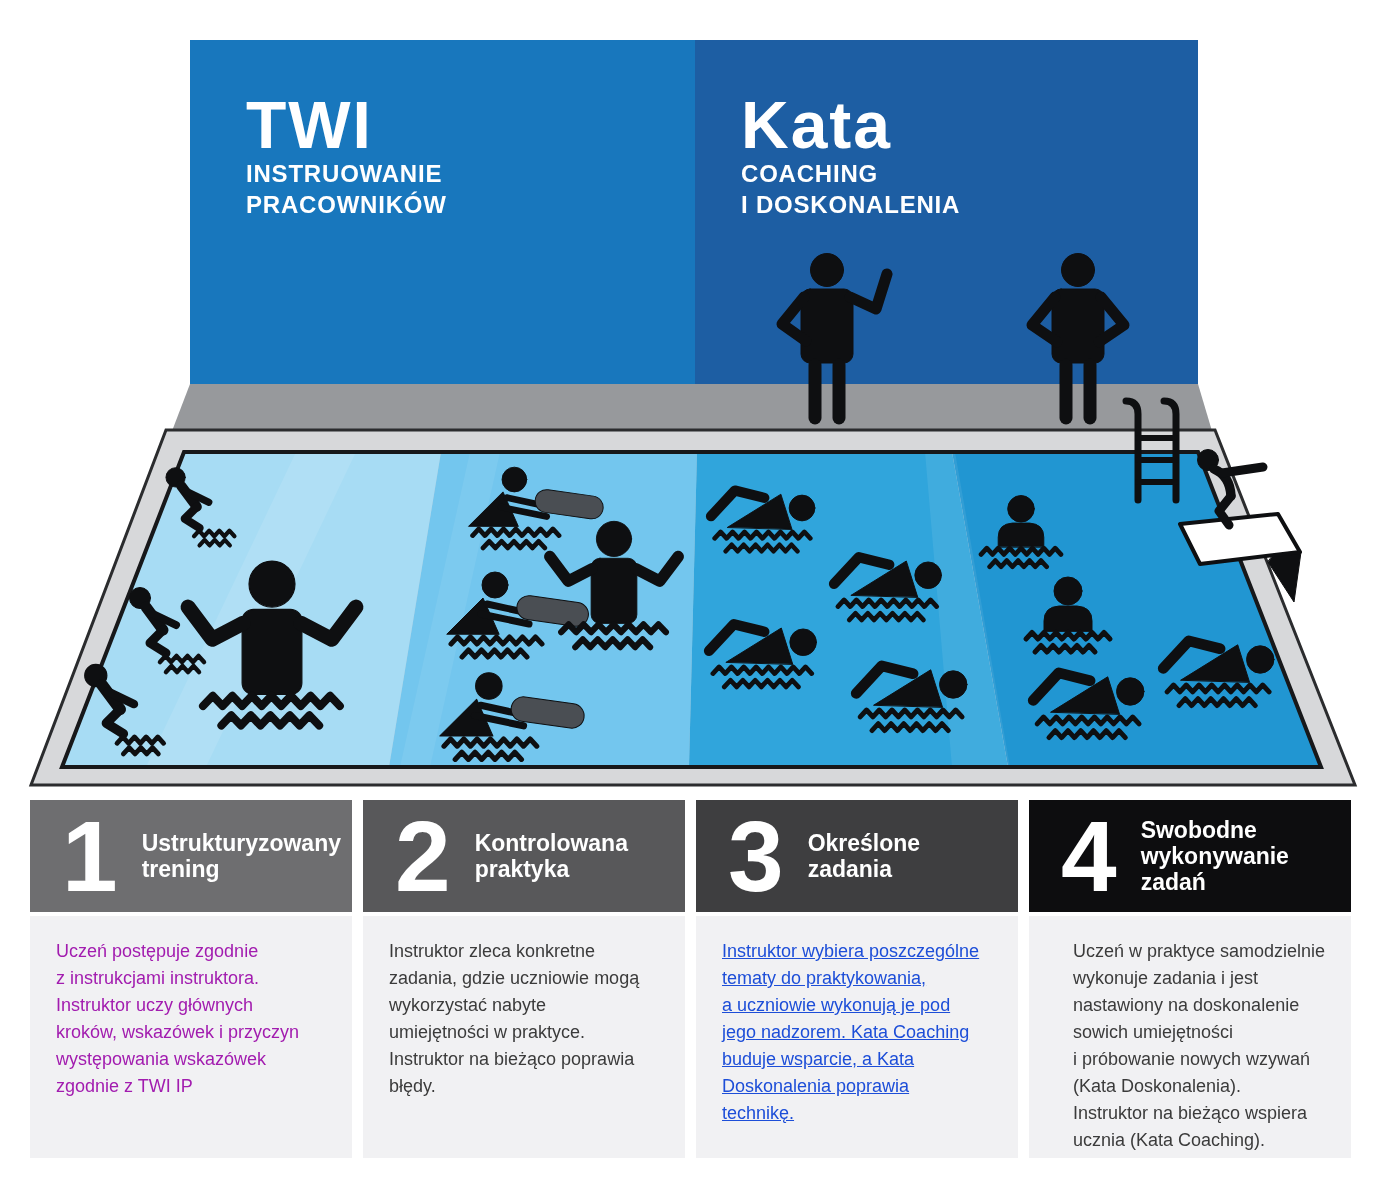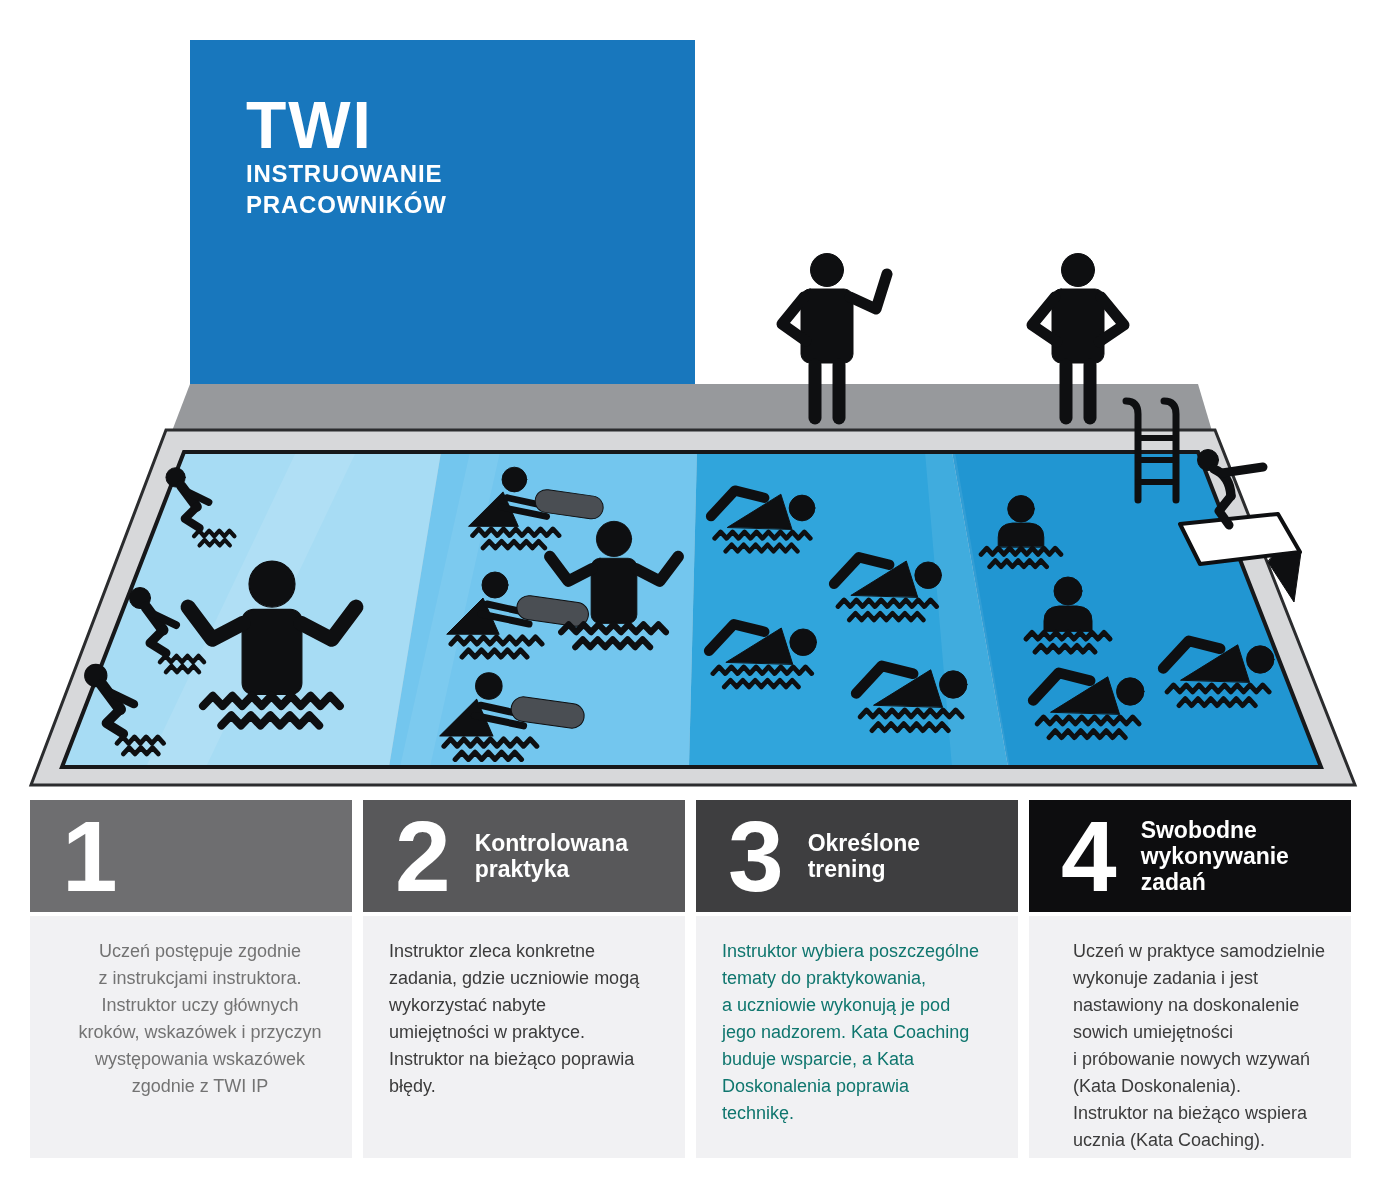--- a/index.html
+++ b/index.html
@@ -28,20 +28,25 @@
 </head>
 <body>
 
 <div class="canvas">
 
   <div class="panel twi" style="background: rgb(24, 119, 189);">
     <div class="panel-title">TWI</div>
     <div class="panel-sub">INSTRUOWANIE
 PRACOWNIKÓW</div>
   </div>
+  <div class="panel kata" style="background: rgb(29, 94, 163);">
+    <div class="panel-title">Kata</div>
+    <div class="panel-sub">COACHING
+I DOSKONALENIA</div>
+  </div>
 
   <svg class="scene" viewBox="0 0 1386 1201" xmlns="http://www.w3.org/2000/svg">
     <defs>
       <g id="fig-swimmer">
         <path d="M-62,-16 L-36,-44 L-4,-36" fill="none" stroke-width="11"></path>
         <polygon points="-44,-4 14,-40 26,-2"></polygon>
         <circle cx="37" cy="-25" r="14"></circle>
         <path d="M-58,8 l6.5,-7 6.5,7 l6.5,-7 6.5,7 l6.5,-7 6.5,7 l6.5,-7 6.5,7 l6.5,-7 6.5,7 l6.5,-7 6.5,7 l6.5,-7 6.5,7 l6.5,-7 6.5,7" fill="none" stroke-width="5"></path>
         <path d="M-46,22 l6.5,-7 6.5,7 l6.5,-7 6.5,7 l6.5,-7 6.5,7 l6.5,-7 6.5,7 l6.5,-7 6.5,7 l6.5,-7 6.5,7" fill="none" stroke-width="5"></path>
       </g>
@@ -157,56 +162,58 @@
         <use href="#fig-swimmer" transform="translate(1224,684) scale(0.98)"></use>
 
         <use href="#fig-ladder" transform="translate(1157,454)"></use>
         <use href="#fig-diver-board" transform="translate(1238,524)"></use>
       </g>
     </g>
   </svg>
 
   <div class="step-header c1" style="background: rgb(110, 110, 112);">
     <div class="step-number">1</div>
+    <div class="step-title">Ustrukturyzowany
+trening</div>
   </div>
   <div class="step-header c2" style="background: rgb(88, 88, 90);">
     <div class="step-number">2</div>
     <div class="step-title">Kontrolowana
 praktyka</div>
   </div>
   <div class="step-header c3" style="background: rgb(62, 62, 64);">
     <div class="step-number">3</div>
     <div class="step-title">Określone
-trening</div>
+zadania</div>
   </div>
   <div class="step-header c4" style="background: rgb(13, 13, 15);">
     <div class="step-number">4</div>
     <div class="step-title">Swobodne
 wykonywanie
 zadań</div>
   </div>
 
   <div class="step-body c1" style="background: rgb(241, 241, 243);">
-    <div class="step-desc" style="color: #737373; text-align: center;">Uczeń postępuje zgodnie
+    <div class="step-desc" style="color: #a21caf;">Uczeń postępuje zgodnie
 z instrukcjami instruktora.
 Instruktor uczy głównych
 kroków, wskazówek i przyczyn
 występowania wskazówek
 zgodnie z TWI IP</div>
   </div>
   <div class="step-body c2" style="background: rgb(241, 241, 243);">
     <div class="step-desc" style="color: rgb(59, 59, 59);">Instruktor zleca konkretne
 zadania, gdzie uczniowie mogą
 wykorzystać nabyte
 umiejętności w praktyce.
 Instruktor na bieżąco poprawia
 błędy.</div>
   </div>
   <div class="step-body c3" style="background: rgb(241, 241, 243);">
-    <div class="step-desc" style="color: #0f766e;">Instruktor wybiera poszczególne
+    <div class="step-desc" style="color: #1d4ed8; text-decoration: underline;">Instruktor wybiera poszczególne
 tematy do praktykowania,
 a uczniowie wykonują je pod
 jego nadzorem. Kata Coaching
 buduje wsparcie, a Kata
 Doskonalenia poprawia
 technikę.</div>
   </div>
   <div class="step-body c4" style="background: rgb(241, 241, 243); padding-left: 44px;">
     <div class="step-desc" style="color: rgb(59, 59, 59);">Uczeń w praktyce samodzielnie
 wykonuje zadania i jest

